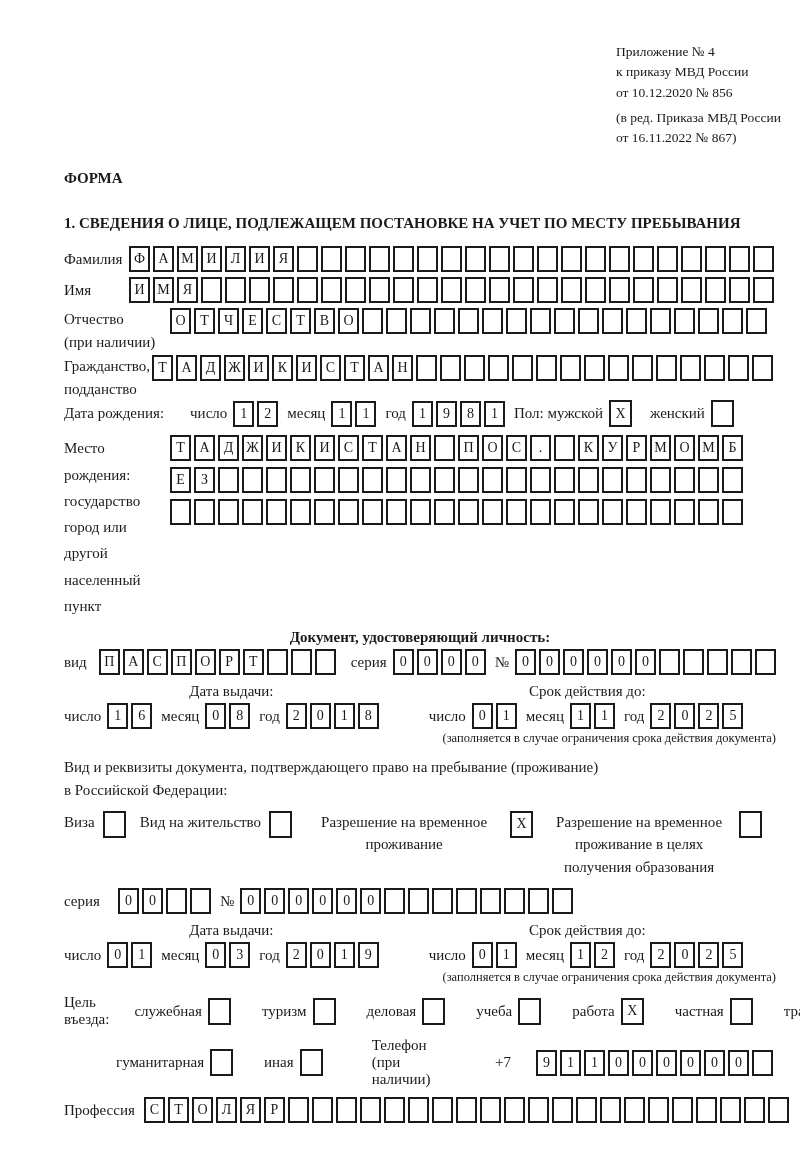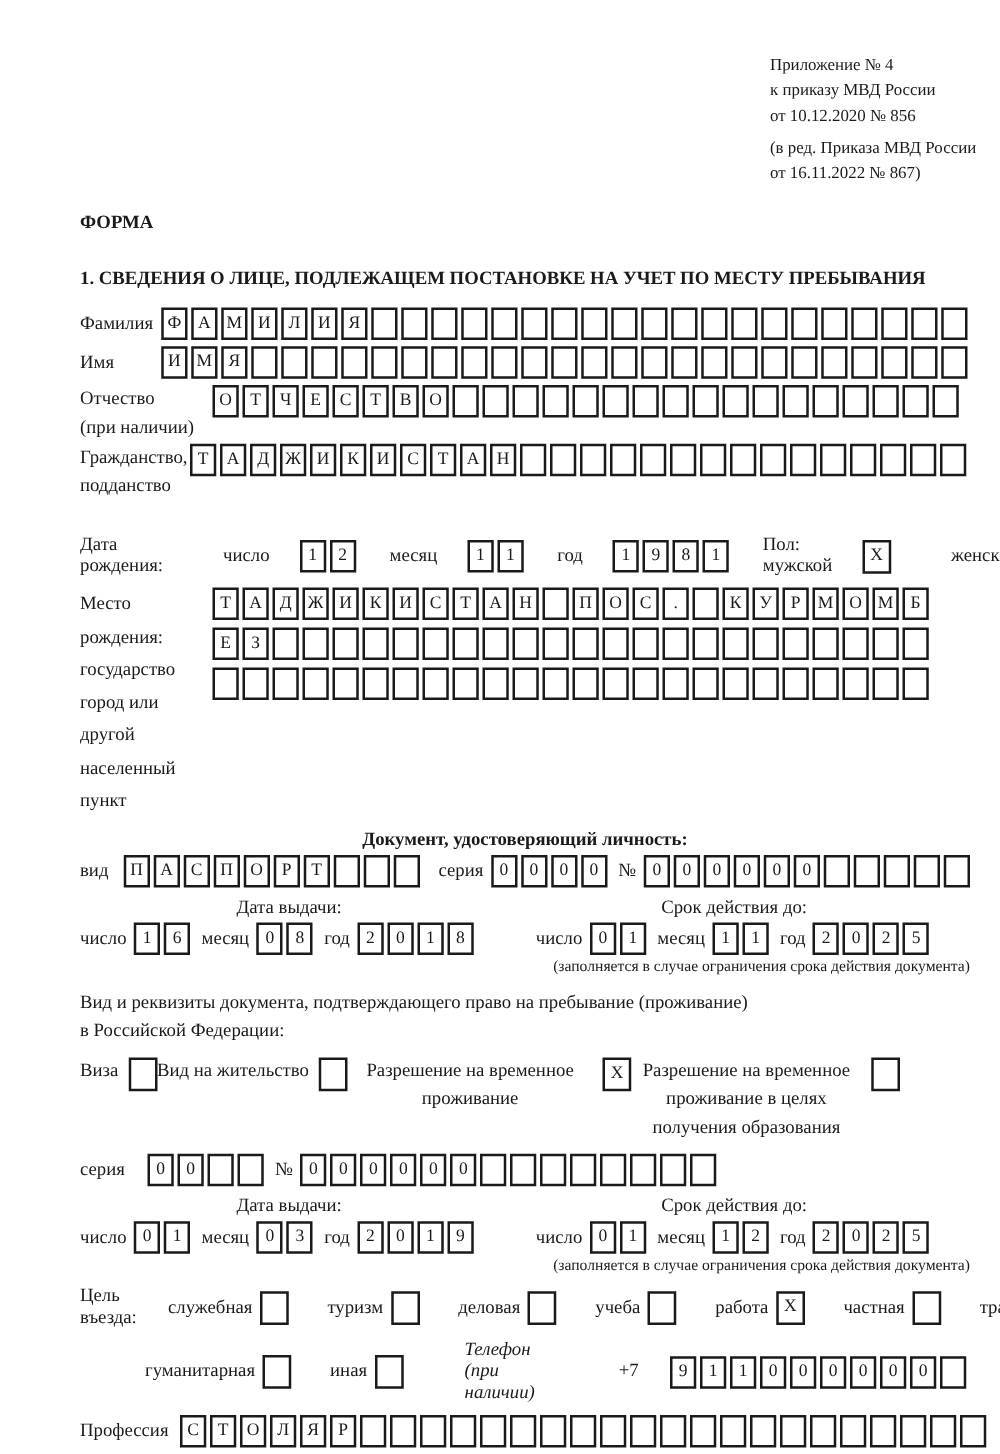--- a/index.html
+++ b/index.html
@@ -36,21 +36,21 @@
   
   .dates{display:flex;margin-top:8px;}
   .dhalf-l{width:47%;flex:none;}
   .dhalf-r{flex:1;}
   .d-head{text-align:center;font-size:15px;}
   .d-row{display:flex;align-items:center;gap:6px;margin-top:3px;font-size:15px;}
   .note{font-size:12.5px;text-align:right;margin-top:2px;white-space:nowrap;}
 
   .intro{font-size:15px;margin-top:10px;line-height:1.55;}
 
-  .opts{display:flex;margin-top:8px;align-items:flex-start;font-size:15px;}
+  .opts{display:flex;margin-top:8px;gap:14px;align-items:flex-start;font-size:15px;}
   .opt{display:flex;gap:8px;align-items:flex-start;}
   .opt .txt{line-height:1.5;}
   .opt .txt.center{text-align:center;}
   .tw185{width:196px;}.tw180{width:184px;}
 
   .goal-row{display:flex;align-items:center;font-size:15px;margin-top:9px;gap:21px;}
   .goal-row .pair{display:flex;align-items:center;gap:6px;margin-right:10px;}
   .ind90{margin-left:52px;}
 </style>
 </head>
@@ -201,21 +201,21 @@
         <span class="cell"></span>
         <span class="cell"></span>
         <span class="cell"></span>
         <span class="cell"></span>
         <span class="cell"></span>
         <span class="cell"></span>
         <span class="cell"></span>
       </span>
   </div>
 
-  <div class="d-row" style="margin-top:28px;gap:24px;">
+  <div class="d-row" style="margin-top:0;">
     <span>Дата рождения:</span>
     <span style="width:14px;"></span>
     <span>число</span>
     <span class="cells">
         <span class="cell">1</span>
         <span class="cell">2</span>
       </span>
     <span>месяц</span>
     <span class="cells">
         <span class="cell">1</span>
@@ -577,21 +577,21 @@
       <span class="cells cbx">
           <span class="cell"></span>
         </span>
     </span>
     <span class="pair">
       <span>иная</span>
       <span class="cells cbx">
           <span class="cell"></span>
         </span>
     </span>
-    <span class="pair" style="margin-left:18px;font-style:italic;">Телефон (при наличии)</span>
+    <span class="pair" style="margin-left:18px;">Телефон (при наличии)</span>
     <span class="pair" style="margin-left:16px;margin-right:4px;">+7</span>
     <span class="cells">
         <span class="cell">9</span>
         <span class="cell">1</span>
         <span class="cell">1</span>
         <span class="cell">0</span>
         <span class="cell">0</span>
         <span class="cell">0</span>
         <span class="cell">0</span>
         <span class="cell">0</span>

